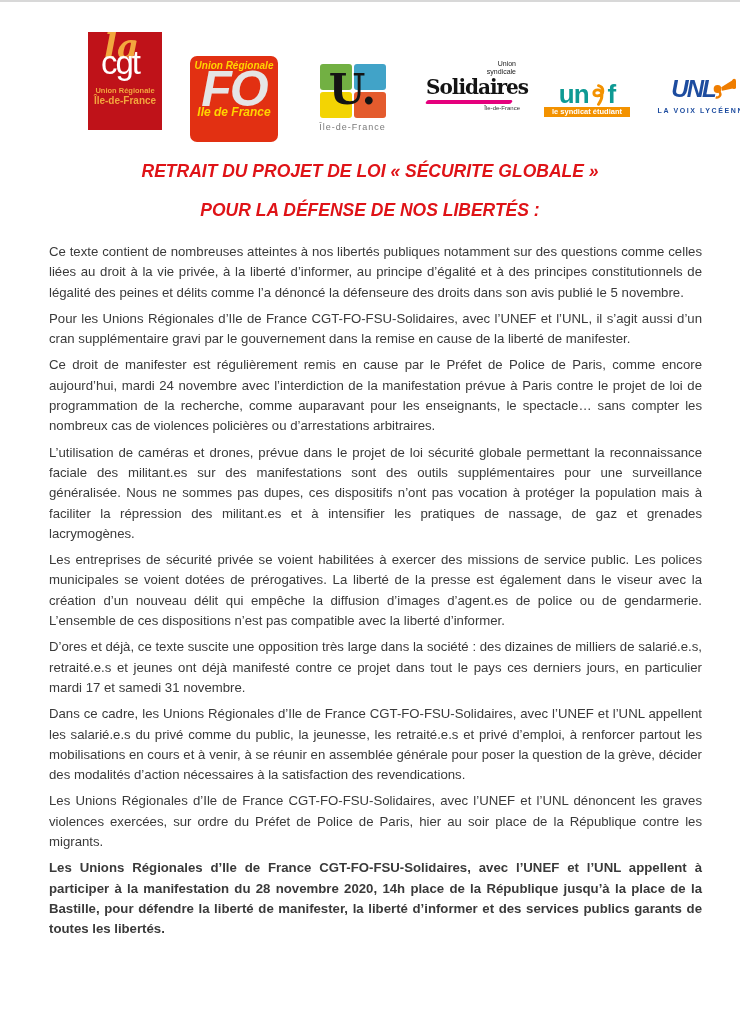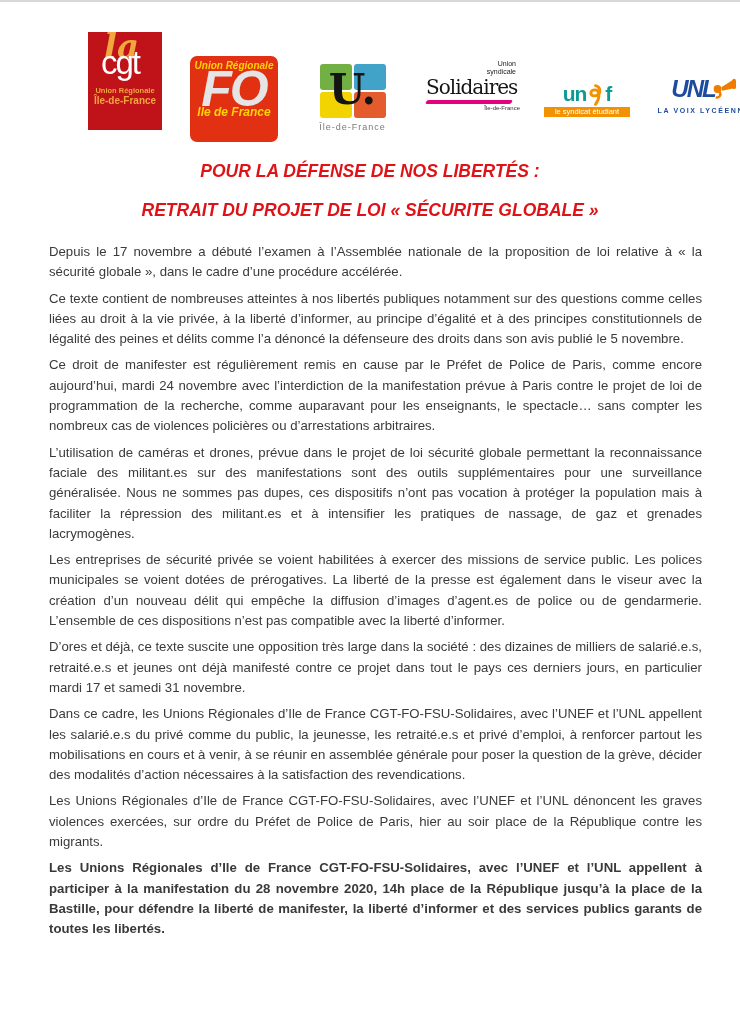--- a/index.html
+++ b/index.html
@@ -48,32 +48,32 @@
   .logo-fsu .sq.y { left:0;  top:28px; background:#f3d403; }
   .logo-fsu .sq.r { left:34px; top:28px; background:#e45b2d; }
   .logo-fsu .acronym { position:absolute; left:0; right:0; top:2px;
     font-family:"DejaVu Serif", serif; font-weight:bold; font-size:42px; line-height:48px;
     color:#141414; text-align:center; }
   .logo-fsu .caption { color:#7a7a7a; font-size:9px; letter-spacing:1px; margin-top:4px; }
 
   
   .logo-solidaires { width:94px; flex:none; margin-top:28px; margin-left:26px; }
   .logo-solidaires .top { text-align:right; font-size:7px; line-height:8px; color:#1a1a1a; padding-right:4px; }
-  .logo-solidaires .name { font-family:"DejaVu Serif", serif; font-weight:normal; font-size:20px;
+  .logo-solidaires .name { font-family:"DejaVu Serif", serif; font-weight:bold; font-size:20px;
     line-height:22px; color:#141414; letter-spacing:-1px; }
   .logo-solidaires .underline { height:4px; background:#e5007d; border-radius:2px;
     transform:skewX(-25deg); margin-top:2px; width:92%; }
   .logo-solidaires .caption { text-align:right; font-size:6px; color:#333; margin-top:1px; }
 
   
   .logo-unef { width:86px; flex:none; margin-top:50px; margin-left:24px; text-align:center; }
   .logo-unef .word { display:flex; align-items:flex-end; justify-content:center; }
-  .logo-unef .t { color:#0e9a94; font-weight:bold; font-size:21px; line-height:24px; letter-spacing:-1px; }
+  .logo-unef .t { color:#0e9a94; font-weight:bold; font-size:26px; line-height:24px; letter-spacing:-1px; }
   .logo-unef .swirl { width:17px; height:22px; margin:0 1px; }
-  .logo-unef .caption { display:block; background:#f39200; color:#ffffff; font-weight:normal;
+  .logo-unef .caption { display:block; background:#f39200; color:#ffffff; font-weight:bold;
     font-size:7.5px; line-height:10px; margin-top:1px; }
 
   
   .logo-unl { width:104px; flex:none; margin-top:42px; margin-left:22px; text-align:center; }
   .logo-unl .word { display:flex; align-items:center; justify-content:center; }
   .logo-unl .acronym { color:#1d4c9f; font-weight:bold; font-style:italic; font-size:24px;
     line-height:30px; letter-spacing:-2px; }
   .logo-unl .trumpet { width:26px; height:24px; margin-left:-4px; }
   .logo-unl .caption { color:#1d4c9f; font-size:7px; font-weight:bold; letter-spacing:1.6px; margin-top:3px; }
 
@@ -155,27 +155,27 @@
             <path d="M11 11 L24 3 L26 12 L12 15 Z" fill="#ef7d00"></path>
             <rect x="23" y="2" width="4" height="11" rx="2" fill="#ef7d00"></rect>
           </svg>
         </span>
       </div>
       <div class="caption">LA VOIX LYCÉENNE</div>
     </div>
   </div>
 
   <div class="title">
+    <div class="line">RETRAIT DU PROJET DE LOI « SÉCURITE GLOBALE »</div>
     <div class="line">POUR LA DÉFENSE DE NOS LIBERTÉS :</div>
-    <div class="line">RETRAIT DU PROJET DE LOI « SÉCURITE GLOBALE »</div>
   </div>
 
   <div class="body">
-    <p>Depuis le 17 novembre a débuté l’examen à l’Assemblée nationale de la proposition de loi relative à « la sécurité globale », dans le cadre d’une procédure accélérée.</p>
     <p>Ce texte contient de nombreuses atteintes à nos libertés publiques notamment sur des questions comme celles liées au droit à la vie privée, à la liberté d’informer, au principe d’égalité et à des principes constitutionnels de légalité des peines et délits comme l’a dénoncé la défenseure des droits dans son avis publié le 5 novembre.</p>
+    <p>Pour les Unions Régionales d’Ile de France CGT-FO-FSU-Solidaires, avec l’UNEF et l’UNL, il s’agit aussi d’un cran supplémentaire gravi par le gouvernement dans la remise en cause de la liberté de manifester.</p>
     <p>Ce droit de manifester est régulièrement remis en cause par le Préfet de Police de Paris, comme encore aujourd’hui, mardi 24 novembre avec l’interdiction de la manifestation prévue à Paris contre le projet de loi de programmation de la recherche, comme auparavant pour les enseignants, le spectacle… sans compter les nombreux cas de violences policières ou d’arrestations arbitraires.</p>
     <p>L’utilisation de caméras et drones, prévue dans le projet de loi sécurité globale permettant la reconnaissance faciale des militant.es sur des manifestations sont des outils supplémentaires pour une surveillance généralisée. Nous ne sommes pas dupes, ces dispositifs n’ont pas vocation à protéger la population mais à faciliter la répression des militant.es et à intensifier les pratiques de nassage, de gaz et grenades lacrymogènes.</p>
     <p>Les entreprises de sécurité privée se voient habilitées à exercer des missions de service public. Les polices municipales se voient dotées de prérogatives. La liberté de la presse est également dans le viseur avec la création d’un nouveau délit qui empêche la diffusion d’images d’agent.es de police ou de gendarmerie. L’ensemble de ces dispositions n’est pas compatible avec la liberté d’informer.</p>
     <p>D’ores et déjà, ce texte suscite une opposition très large dans la société : des dizaines de milliers de salarié.e.s, retraité.e.s et jeunes ont déjà manifesté contre ce projet dans tout le pays ces derniers jours, en particulier mardi 17 et samedi 31 novembre.</p>
     <p>Dans ce cadre, les Unions Régionales d’Ile de France CGT-FO-FSU-Solidaires, avec l’UNEF et l’UNL appellent les salarié.e.s du privé comme du public, la jeunesse, les retraité.e.s et privé d’emploi, à renforcer partout les mobilisations en cours et à venir, à se réunir en assemblée générale pour poser la question de la grève, décider des modalités d’action nécessaires à la satisfaction des revendications.</p>
     <p>Les Unions Régionales d’Ile de France CGT-FO-FSU-Solidaires, avec l’UNEF et l’UNL dénoncent les graves violences exercées, sur ordre du Préfet de Police de Paris, hier au soir place de la République contre les migrants.</p>
     <p class="bold">Les Unions Régionales d’Ile de France CGT-FO-FSU-Solidaires, avec l’UNEF et l’UNL appellent à participer à la manifestation du 28 novembre 2020, 14h place de la République jusqu’à la place de la Bastille, pour défendre la liberté de manifester, la liberté d’informer et des services publics garants de toutes les libertés.</p>
   </div>
 
 </div>

